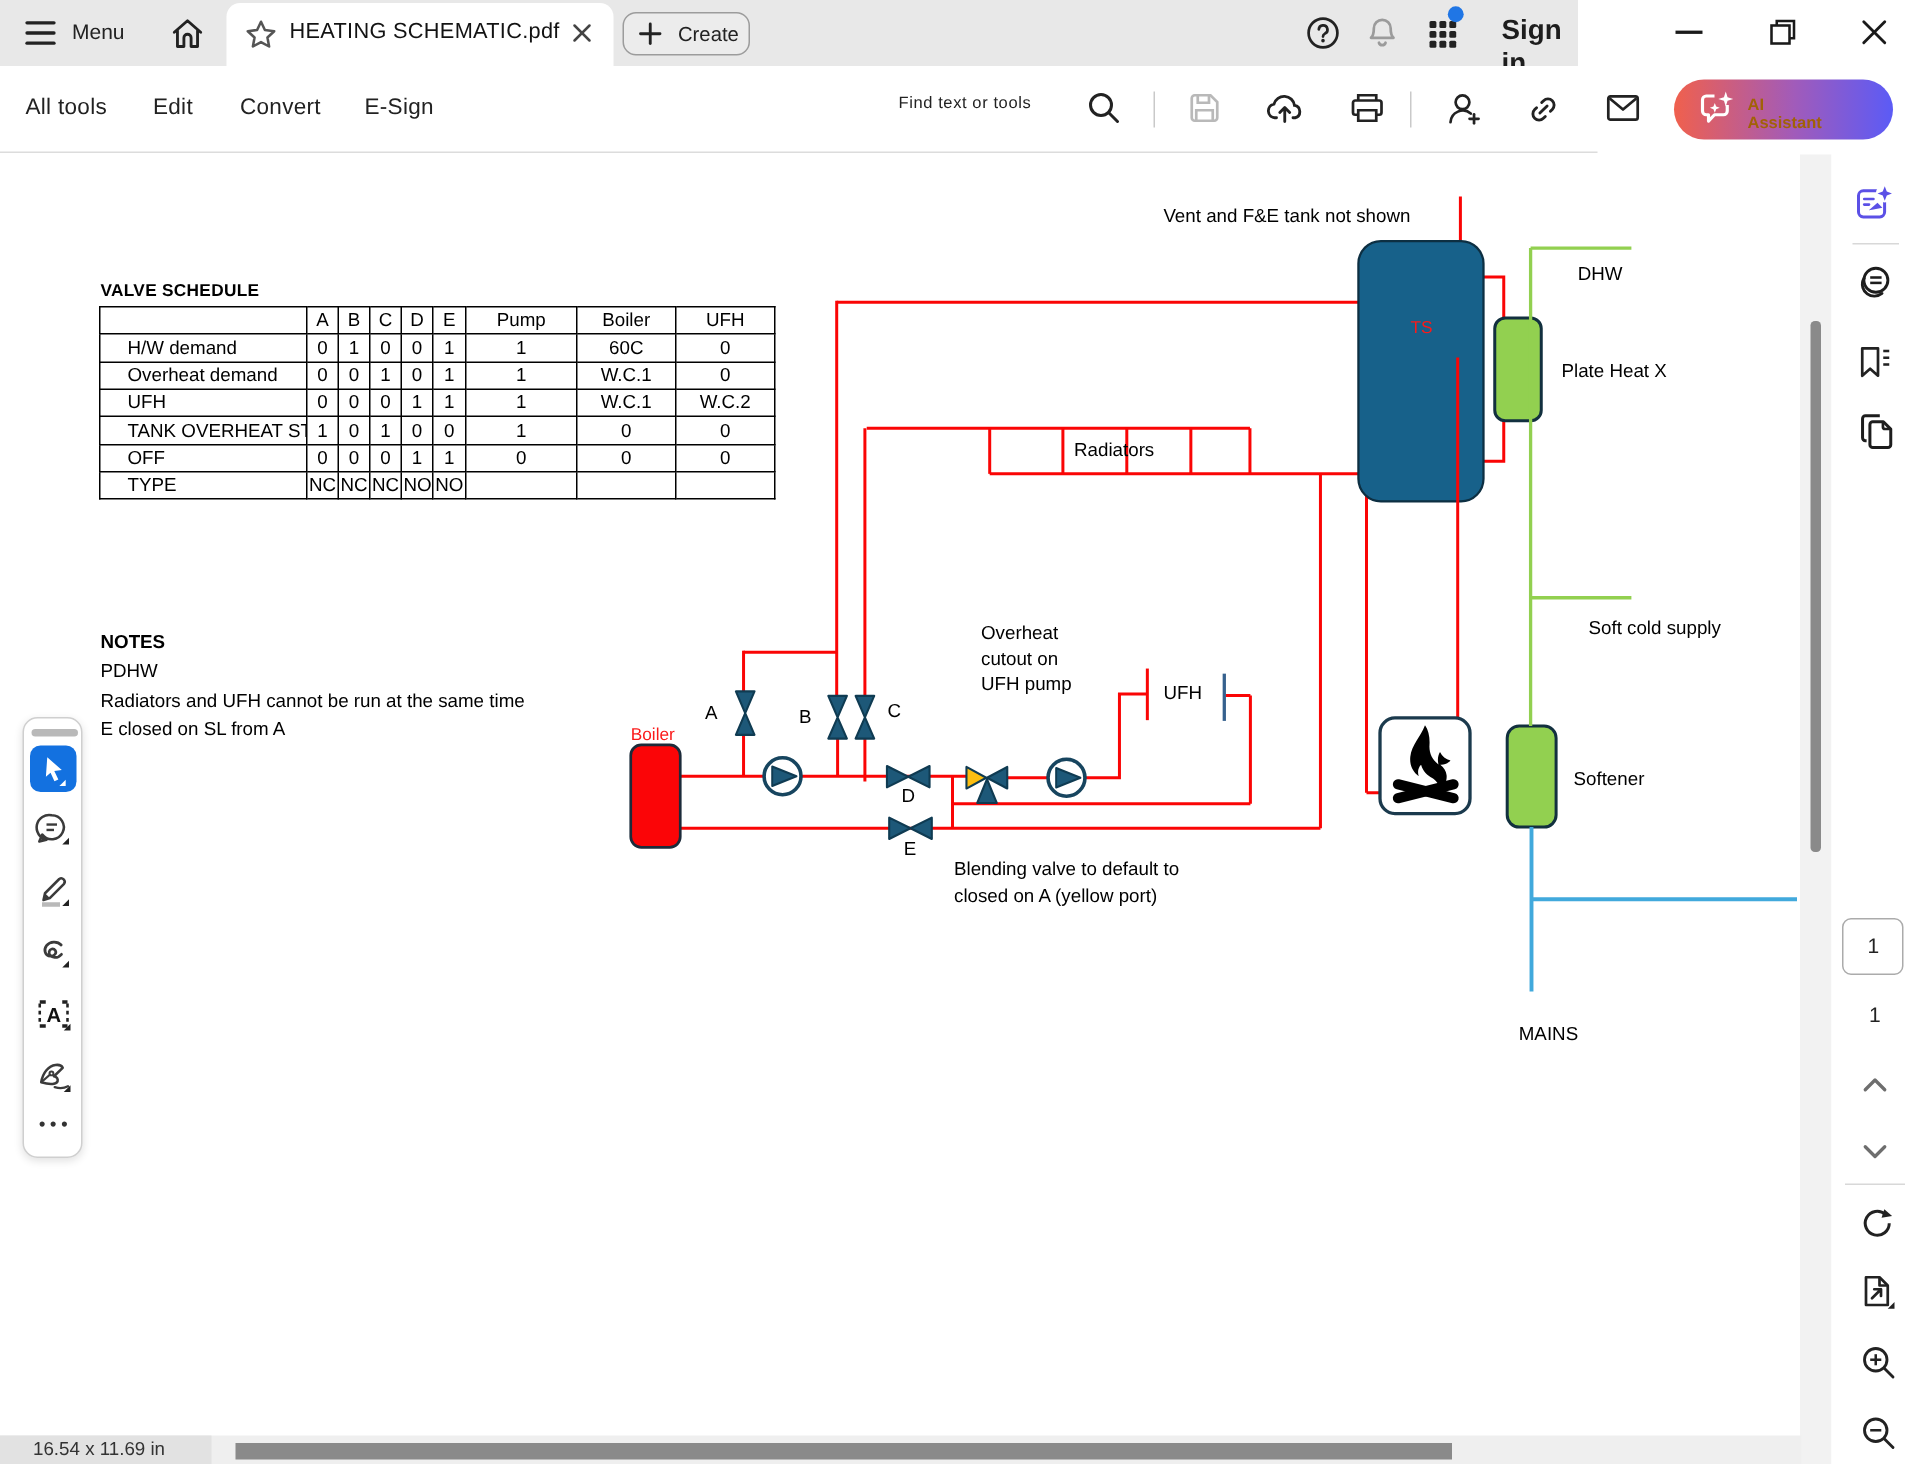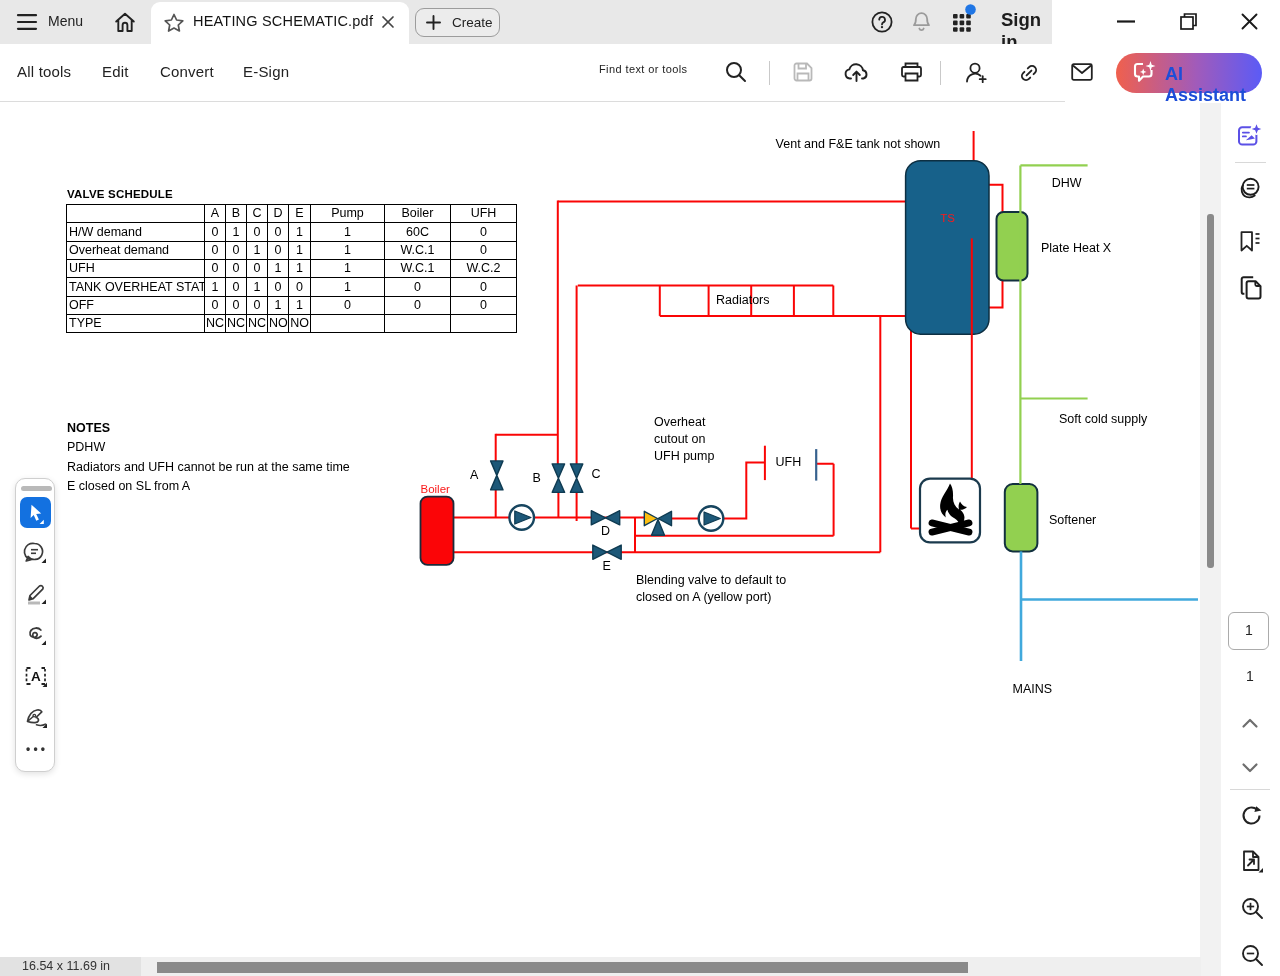--- a/index.html
+++ b/index.html
@@ -12,21 +12,21 @@
   #gutter   { position:absolute; left:1200px; top:103px; width:21px; height:873px; background:#f2f2f2; }
   #vscroll  { position:absolute; left:1207px; top:214px; width:7px; height:354px; background:#8a8a8a; border-radius:3px; }
   #sidebar  { position:absolute; left:1221px; top:103px; width:59px; height:873px; background:#fff; }
   #bottombar{ position:absolute; left:0; top:957px; width:1201px; height:19px; background:#efefef; }
   .abs { position:absolute; }
   .ico { position:absolute; overflow:visible; }
   svg text { font-family:"Liberation Sans", sans-serif; }
   #vtable { border-collapse:collapse; table-layout:fixed; }
   #vtable td { border:1px solid #000; height:18.35px; padding:0 1px; text-align:center;
                font-size:12.5px; color:#000; line-height:1; overflow:hidden; white-space:nowrap; }
-  #vtable td:first-child { text-align:left; padding-left:2px; }
+  #vtable td:first-child { text-align:left; padding-left:18px; }
 </style>
 </head>
 <body>
 
 <div id="titlebar">
 
   <svg class="ico" style="left:17px;top:13px" width="20" height="18" viewBox="0 0 20 18">
     <g stroke="#222" stroke-width="2.2" stroke-linecap="round">
       <line x1="1" y1="2.2" x2="19" y2="2.2"></line>
         <line x1="1" y1="9" x2="19" y2="9"></line>
@@ -153,21 +153,21 @@
     <rect x="1.2" y="1.2" width="19.6" height="15.6" rx="1.5" fill="none" stroke="#222" stroke-width="1.8"></rect>
     <path d="M2 2.5 L11 10 L20 2.5" fill="none" stroke="#222" stroke-width="1.8" stroke-linejoin="round"></path>
   </svg>
 
   <div class="abs" style="left:1116px;top:9px;width:146px;height:40px;border-radius:20px;background:linear-gradient(90deg,#f0604d 0%,#a15bba 55%,#5b5bf6 100%)"></div>
   <svg class="ico" style="left:1133px;top:16px" width="26" height="26" viewBox="0 0 26 26">
     <path d="M2 6.5 a2.5 2.5 0 0 1 2.5-2.5 H10 M18.5 10 V14 a2.5 2.5 0 0 1 -2.5 2.5 H10 l-4 4.2 V16.5 H4.5 A2.5 2.5 0 0 1 2 14 V6.5" fill="none" stroke="#fff" stroke-width="2.1" stroke-linejoin="round"></path>
     <path d="M17.5 1 l1.2 3.8 3.8 1.2 -3.8 1.2 -1.2 3.8 -1.2-3.8 -3.8-1.2 3.8-1.2 Z" fill="#fff"></path>
     <path d="M10.2 8.6 l0.9 2.4 2.4 0.9 -2.4 0.9 -0.9 2.4 -0.9-2.4 -2.4-0.9 2.4-0.9 Z" fill="#fff"></path>
   </svg>
-  <div class="abs" style="left:1165px;top:20px;font-size:18px;font-weight:700;color:#1d4ed8">AI Assistant</div>
+  <div class="abs" style="left:1165px;top:20px;font-size:11px;font-weight:700;color:#a16207">AI Assistant</div>
 </div>
 
 <div id="content">
   <div class="abs" style="left:67px;top:188px;font-size:11.5px;font-weight:700;color:#000;letter-spacing:0.2px">VALVE SCHEDULE</div>
   <table id="vtable" class="abs" style="left:66px;top:204px;width:450px" cellspacing="0">
     <colgroup>
         <col style="width:138px">
         <col style="width:21px">
         <col style="width:21px">
         <col style="width:21px">

